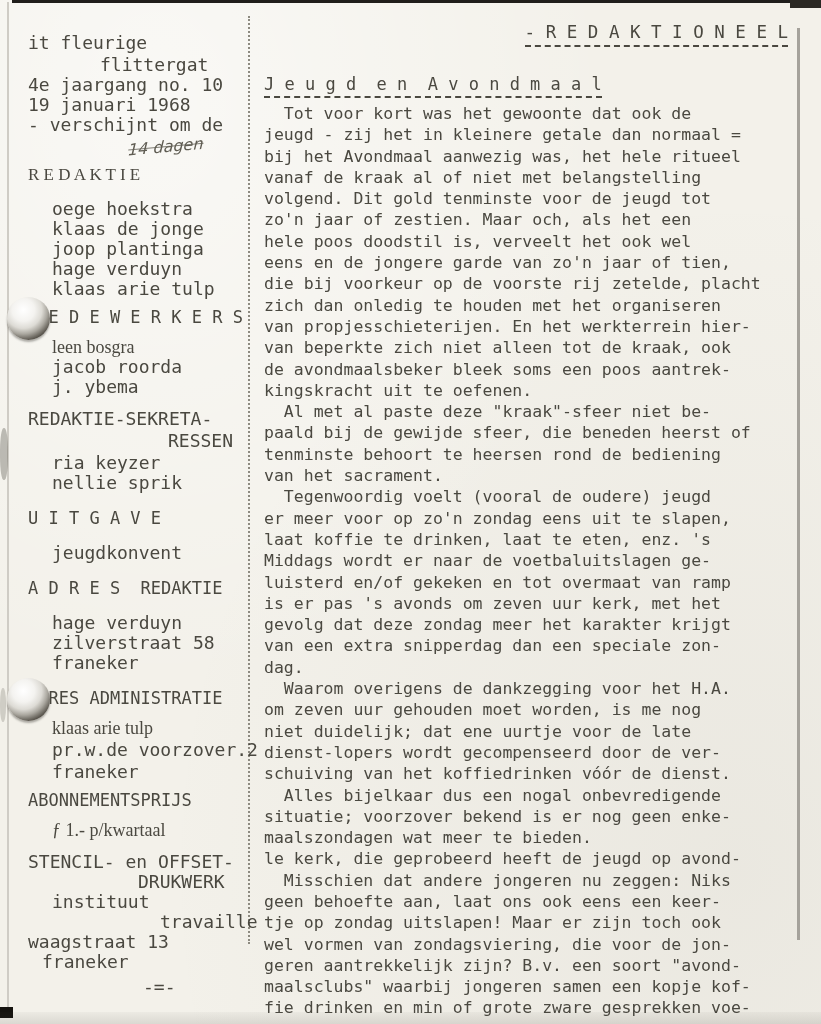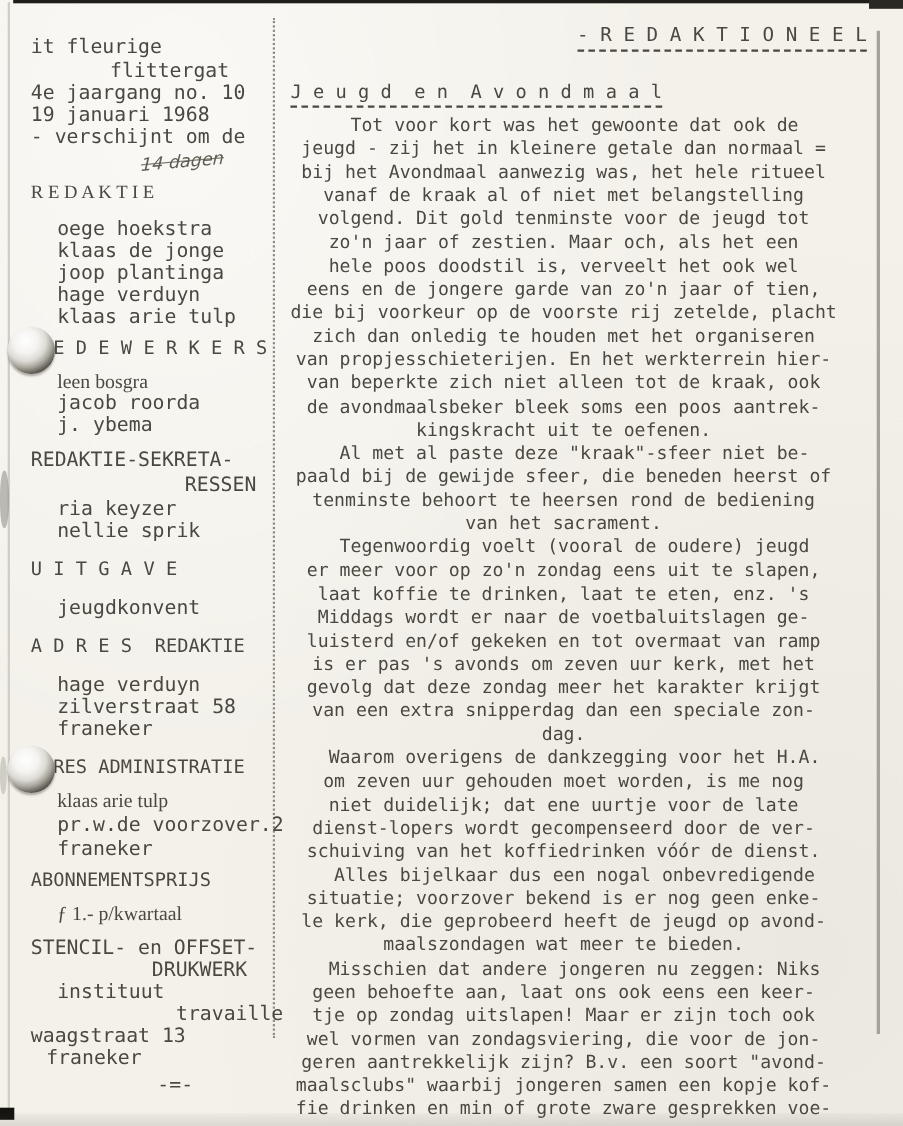--- a/index.html
+++ b/index.html
@@ -45,21 +45,21 @@
     background:radial-gradient(circle at 38% 30%,
       #ffffff 0%, #f4f3f0 28%, #dddbd5 46%, #aaa79f 60%, #5a564e 76%, var(--ball,#17150f) 90%, #17150f 100%);
     box-shadow:0 2px 2px rgba(40,38,32,.35);
   }
   
   .main{position:absolute;left:264px;top:18px;width:548px;}
   .main-header{position:absolute;top:4px;right:24px;font-size:17.5px;white-space:pre;}
   .main-header .u{border-bottom:2.5px dashed var(--ink,#4a4840);padding-bottom:3px;}
   .article-title{position:absolute;top:56px;left:0;font-size:17px;white-space:pre;
     border-bottom:2.5px dashed var(--ink,#4a4840);padding-bottom:2px;}
-  .body-text{position:absolute;top:85px;left:0;text-align:center;}
+  .body-text{position:absolute;top:85px;left:0;}
   .body-line{white-space:pre;font-size:16.5px;line-height:21.3px;height:21.3px;}
 </style>
 </head>
 <body>
 
 <div class="page" style="--paper: #f3f1ea; --ink: #4a4840; --ball: #17150f;">
 
   <div class="edge-top"></div>
   <div class="edge-top-right"></div>
   <div class="edge-right"></div>
@@ -144,22 +144,22 @@
         <div class="body-line">gevolg dat deze zondag meer het karakter krijgt</div>
         <div class="body-line">van een extra snipperdag dan een speciale zon-</div>
         <div class="body-line">dag.</div>
         <div class="body-line">  Waarom overigens de dankzegging voor het H.A.</div>
         <div class="body-line">om zeven uur gehouden moet worden, is me nog</div>
         <div class="body-line">niet duidelijk; dat ene uurtje voor de late</div>
         <div class="body-line">dienst-lopers wordt gecompenseerd door de ver-</div>
         <div class="body-line">schuiving van het koffiedrinken vóór de dienst.</div>
         <div class="body-line">  Alles bijelkaar dus een nogal onbevredigende</div>
         <div class="body-line">situatie; voorzover bekend is er nog geen enke-</div>
+        <div class="body-line">maalszondagen wat meer te bieden.</div>
         <div class="body-line">le kerk, die geprobeerd heeft de jeugd op avond-</div>
-        <div class="body-line">maalszondagen wat meer te bieden.</div>
         <div class="body-line">  Misschien dat andere jongeren nu zeggen: Niks</div>
         <div class="body-line">geen behoefte aan, laat ons ook eens een keer-</div>
         <div class="body-line">tje op zondag uitslapen! Maar er zijn toch ook</div>
         <div class="body-line">wel vormen van zondagsviering, die voor de jon-</div>
         <div class="body-line">geren aantrekkelijk zijn? B.v. een soort "avond-</div>
         <div class="body-line">maalsclubs" waarbij jongeren samen een kopje kof-</div>
         <div class="body-line">fie drinken en min of grote zware gesprekken voe-</div>
       </div>
   </div>
 

